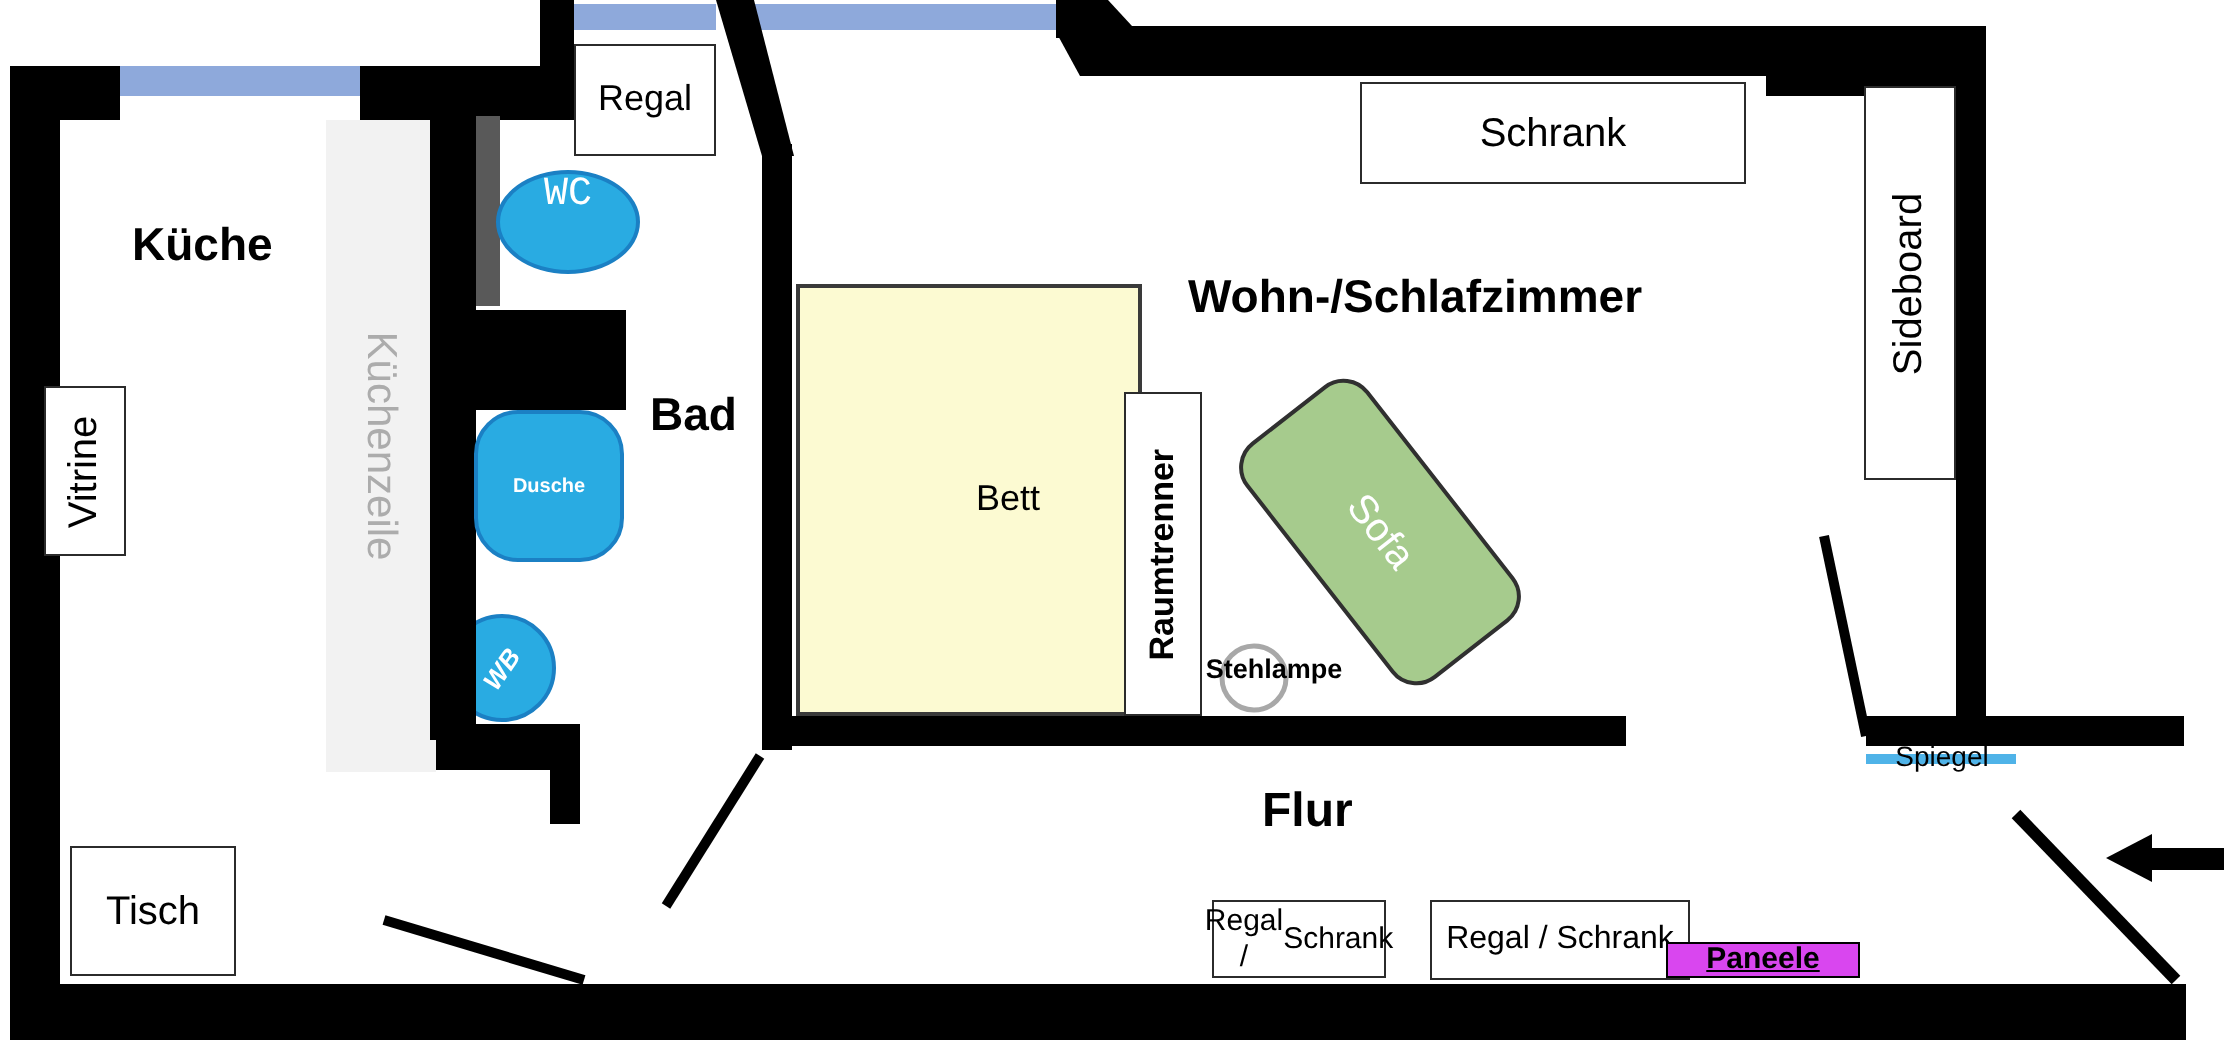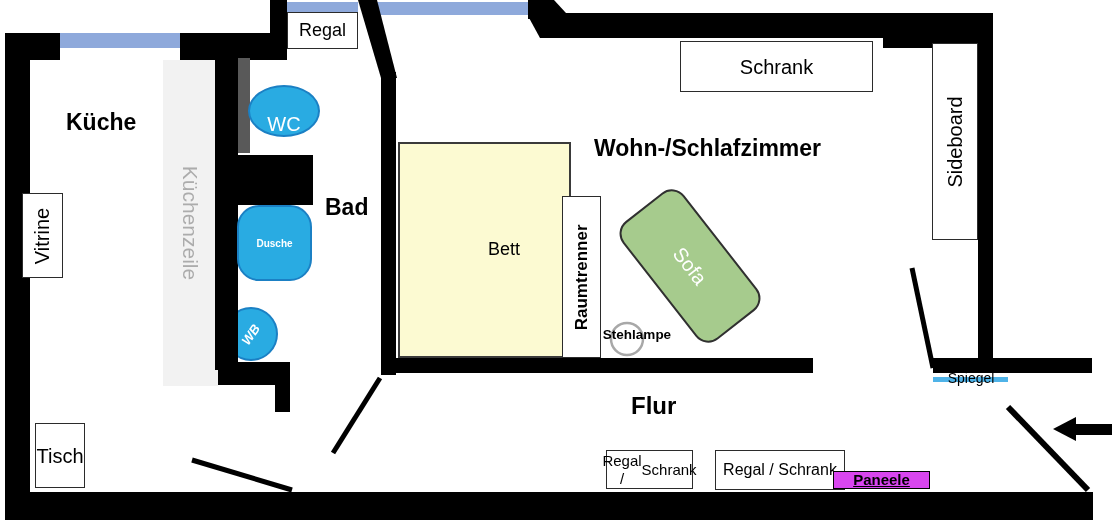--- a/index.html
+++ b/index.html
@@ -34,23 +34,23 @@
   #dusche{left:237px;top:205px;width:75px;height:76px;border-radius:22px;font-size:10px;font-weight:600;}
   #bett{left:398px;top:142px;width:173px;height:216px;background:#FCFAD2;border:2px solid #3a3a3a;font-size:18px;padding-left:39px;}
   #sofa{
     left:615px;top:227px;width:150px;height:78px;border-radius:16px;
     background:#A6CB8D;border:2px solid #303030;transform:rotate(52deg);
     color:#fff;font-size:20px;
   }
   #raumtrenner{left:562px;top:196px;width:39px;height:162px;font-size:17px;font-weight:600;}
   #vitrine{left:22px;top:193px;width:41px;height:85px;font-size:20px;}
   #sideboard{left:932px;top:43px;width:46px;height:197px;font-size:20px;border-width:1.4px;}
-  #regal-top{left:287px;top:12px;width:71px;height:37px;font-size:18px;}
+  #regal-top{left:287px;top:22px;width:71px;height:56px;font-size:18px;}
   #schrank{left:680px;top:41px;width:193px;height:51px;font-size:20px;}
-  #tisch{left:35px;top:423px;width:50px;height:65px;font-size:20px;}
+  #tisch{left:35px;top:423px;width:83px;height:65px;font-size:20px;}
   #shelf-small{left:606px;top:450px;width:87px;height:39px;font-size:15px;line-height:1.2;flex-direction:row;}
   #shelf-wide{left:695px;top:450px;width:130px;height:40px;font-size:16px;margin-left:20px;}
   #paneele{
     left:833px;top:471px;width:97px;height:18px;background:#d946ef;border:1.6px solid #000;
     font-size:15px;font-weight:bold;text-decoration:underline;
   }
   #label-kueche{left:66px;top:109px;}
   #label-bad{left:325px;top:194px;}
   #label-wohn{left:594px;top:135px;}
   #label-flur{left:631px;top:392px;font-size:24px;}
@@ -116,21 +116,21 @@
   <div class="room-label" id="label-flur">Flur</div>
 
   <div class="box" id="regal-top">
     <span>Regal</span>
   </div>
 
   <div class="box" id="vitrine">
     <span class="rot-ccw">Vitrine</span>
   </div>
 
-  <div class="box sanitary over" id="wc" style="display:flex;align-items:flex-end;justify-content:center;">
+  <div class="box sanitary over" id="wc" style="display:flex;align-items:flex-start;justify-content:center;font-family:Liberation Mono, monospace;">
     <span>WC</span>
   </div>
 
   <div class="box sanitary" id="dusche">
     <span>Dusche</span>
   </div>
 
   <div class="box" id="bett">
     <span>Bett</span>
   </div>

